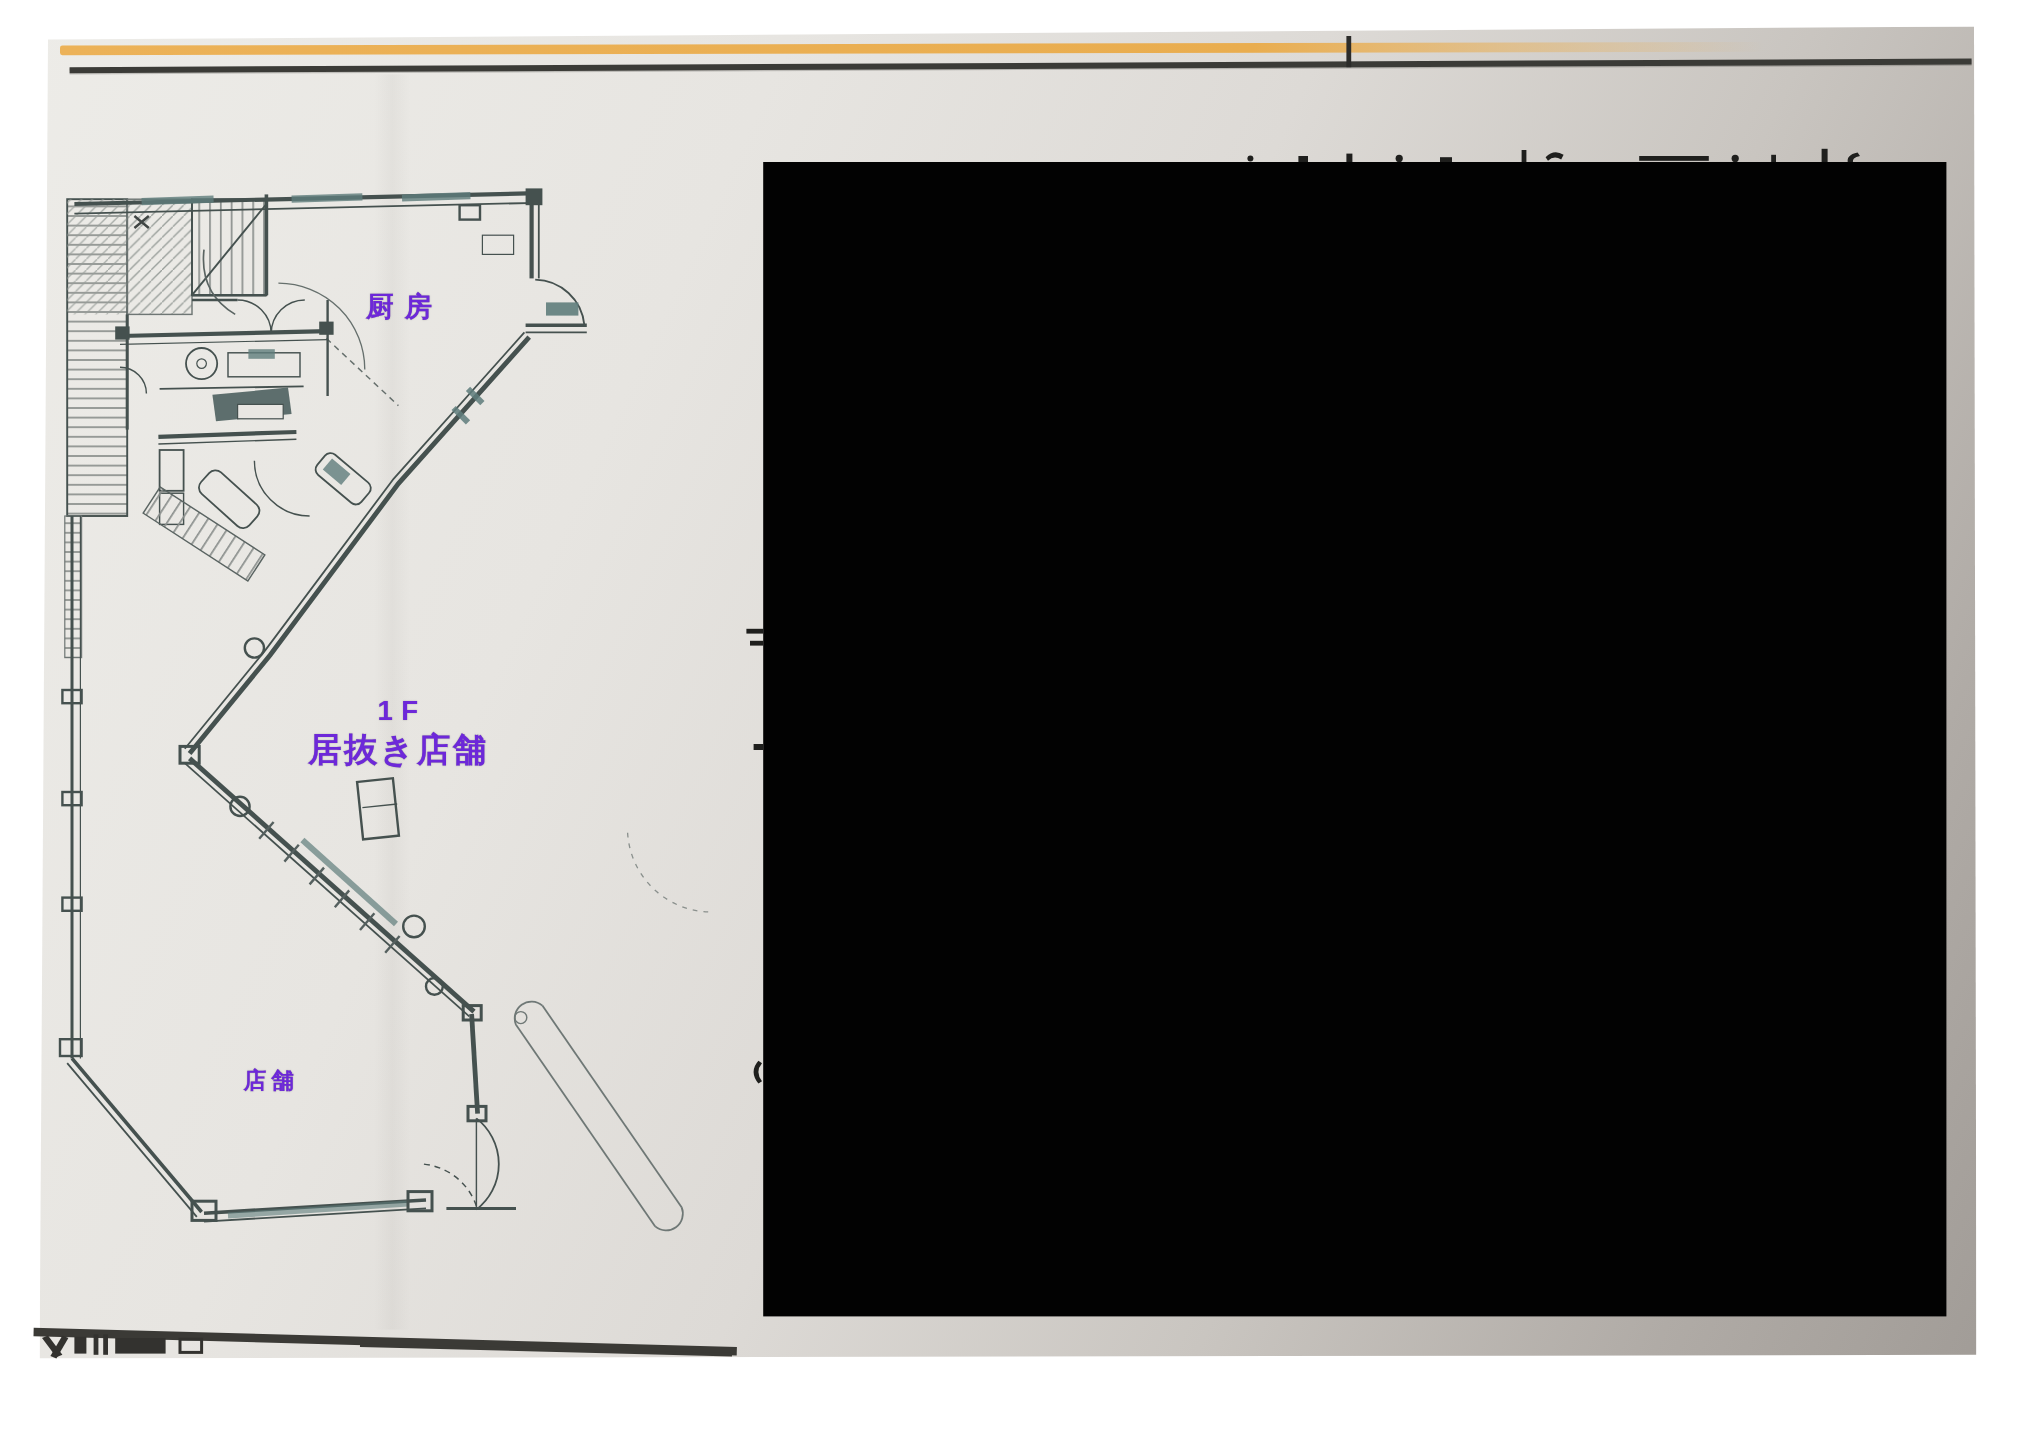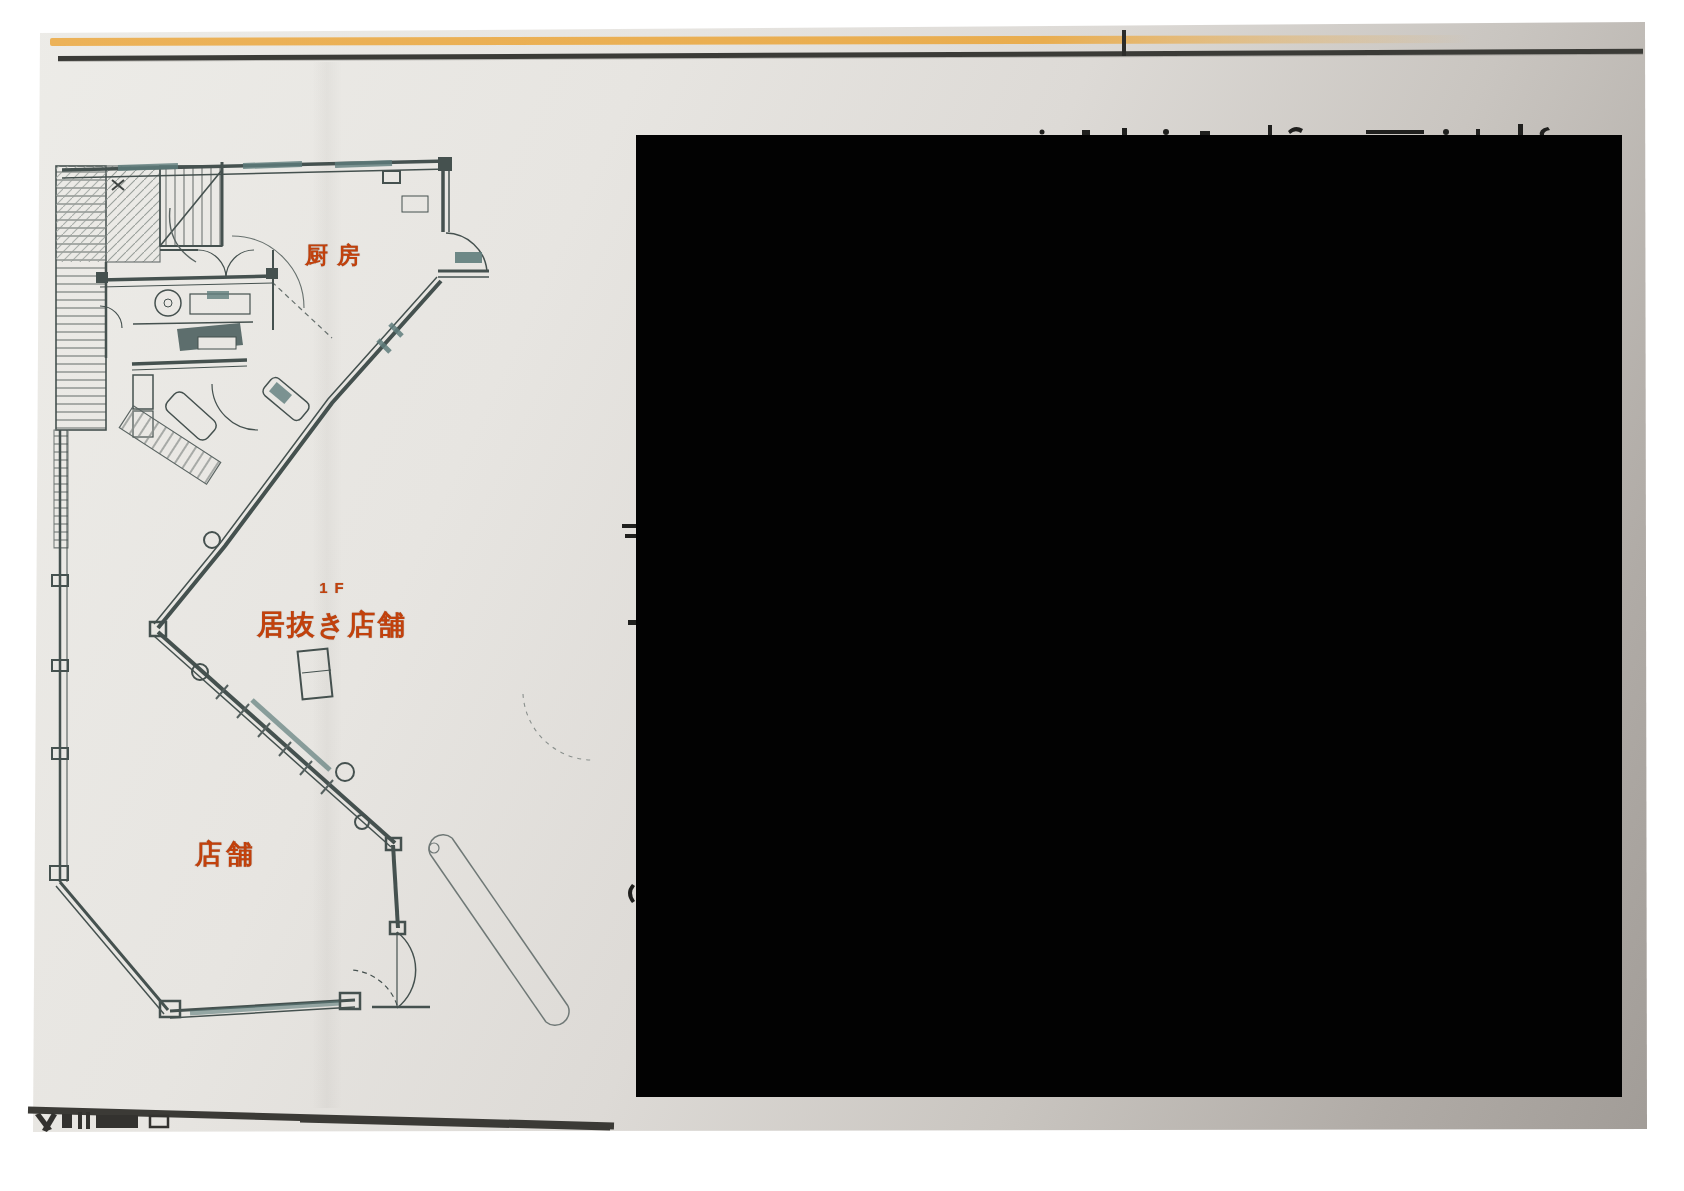--- a/index.html
+++ b/index.html
@@ -24,27 +24,27 @@
     background:#3b3b37;transform:rotate(-0.26deg);transform-origin:left center;
     box-shadow:0 1px 0 rgba(59,59,55,.25);
   }
   .crease{
     position:absolute;left:312px;top:62px;width:30px;height:1046px;
     background:linear-gradient(to right,rgba(0,0,0,0),rgba(90,85,78,.05),rgba(0,0,0,0));
   }
   .plan-layer{position:absolute;left:0;top:0;width:1684px;height:1191px;}
   
   .plan-label{
-    position:absolute;color:#c2410c;text-align:center;font-weight:600;
+    position:absolute;color:#6d28d9;text-align:center;font-weight:600;
     text-shadow:0 0 1px rgba(73,73,70,.55);
   }
   .lbl-kitchen{left:287px;top:240px;width:100px;font-size:23px;letter-spacing:9px;}
-  .lbl-floor{left:285px;top:579px;width:100px;font-size:15px;letter-spacing:7px;}
+  .lbl-floor{left:285px;top:579px;width:100px;font-size:23px;letter-spacing:7px;}
   .lbl-leasehold{left:230px;top:606px;width:204px;font-size:28px;letter-spacing:2px;}
-  .lbl-store{left:176px;top:836px;width:100px;font-size:27px;letter-spacing:4px;text-align:center;}
+  .lbl-store{left:176px;top:888px;width:100px;font-size:19px;letter-spacing:4px;text-align:center;}
   
   .redaction{
     position:absolute;left:636px;top:135px;width:986px;height:962px;
     background:#020202;
   }
 </style>
 </head>
 <body>
 
 <div class="photo">

